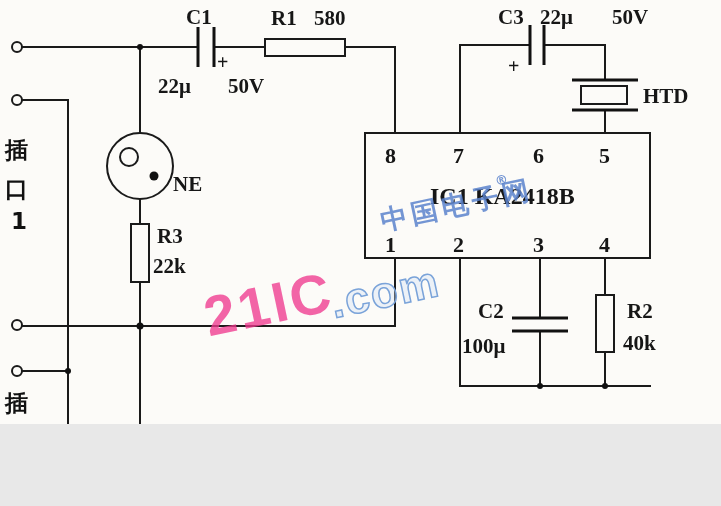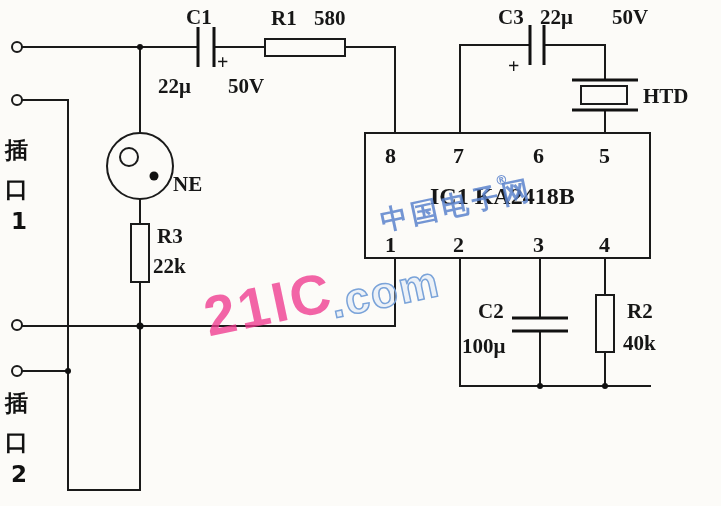--- a/index.html
+++ b/index.html
@@ -1,17 +1,17 @@
 <!DOCTYPE html>
 <html><head>
 <meta charset="utf-8">
 <style>
   html,body{margin:0;padding:0;background:#e8e8e8;}
   .stage{
-    width:721px;height:506px;position:relative;overflow:hidden;
+    width:721px;height:424px;position:relative;overflow:hidden;
     background:#fcfbf8;
     font-family:"Liberation Serif", serif;
   }
   svg{display:block;}
   .wire{stroke:#1a1a1a;stroke-width:2;fill:none;stroke-linecap:square;}
   .plate{stroke:#111;stroke-width:3;fill:none;stroke-linecap:butt;}
   .comp{stroke:#1a1a1a;stroke-width:2;fill:none;}
   .dot{fill:#111;stroke:none;}
   .term{fill:#fcfbf8;stroke:#1a1a1a;stroke-width:2;}
   .lbl{font:bold 21px "Liberation Serif", serif;fill:#161616;}

